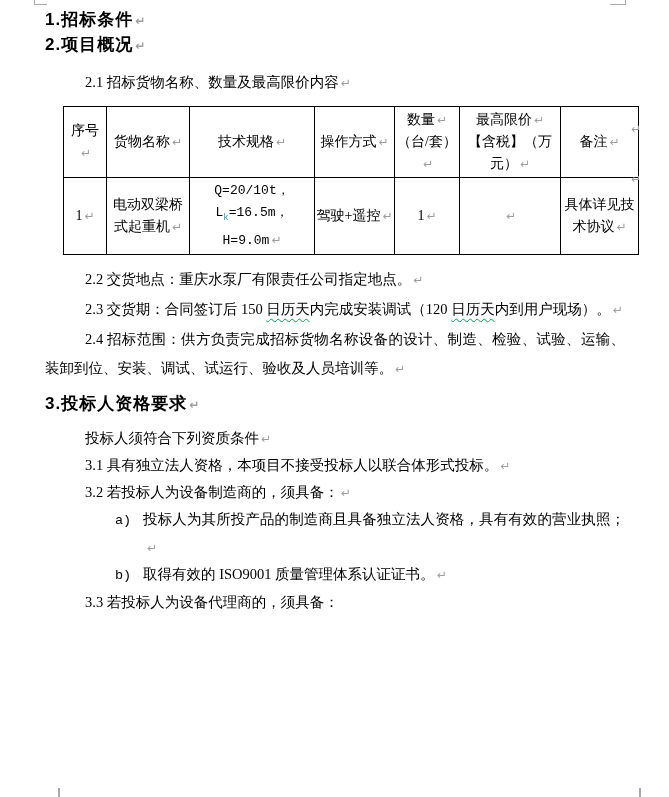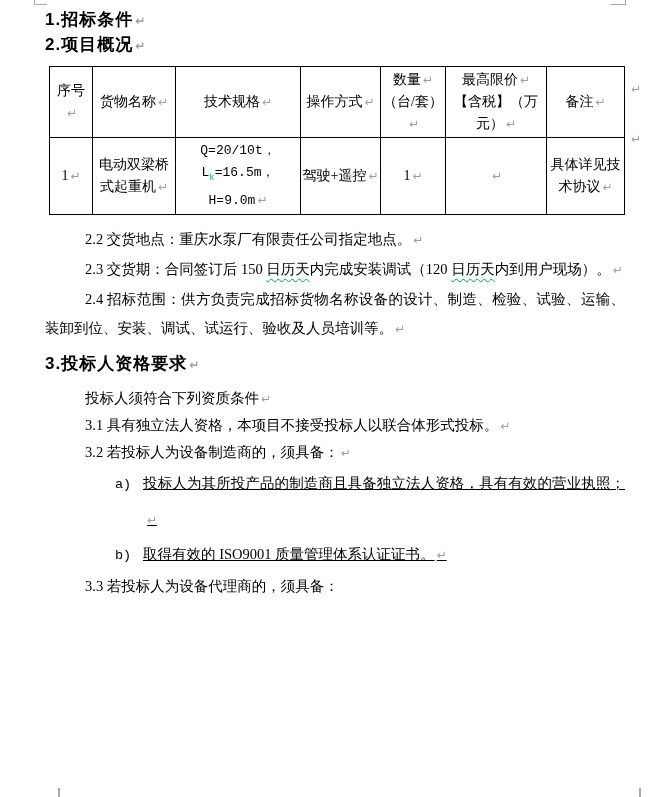--- a/index.html
+++ b/index.html
@@ -23,38 +23,38 @@
     font-size:14.5px; line-height:29px; text-align:justify; color:#000;
   }
   .p1 { margin-top:18px; text-indent:2.05em; }
 
   .line { font-size:14.5px; line-height:29px; }
   .ind40 { padding-left:40px; }
   .indent-first { text-indent:40px; }
   .m-top10 { margin-top:10px; }
 
   .line3 { font-size:14.5px; line-height:26px; }
-  .li3 { font-size:14.5px; line-height:34px; padding-left:100px; text-indent:-30px; text-align:justify;text-decoration:underline; }
+  .li3 { font-size:14.5px; line-height:26px; padding-left:100px; text-indent:-30px; text-align:justify; }
   .li-label { display:inline-block; width:28px; text-indent:0; font-family:"Liberation Mono","DejaVu Sans Mono",monospace; font-size:13.5px; }
 
   .pmark {
     font-family:"DejaVu Sans",sans-serif; color:#9e9e9e;
     font-size:12px; margin-left:2px; text-decoration:none;
   }
   .link { color:#0000ff; text-decoration:none; cursor:pointer; }
   .wavy {
     text-decoration-line:underline; text-decoration-style:wavy;
     text-decoration-color:#00a650; text-decoration-thickness:1px;
     text-underline-offset:4px;
   }
   .sub-k { vertical-align:sub; font-size:9px; color:#2fa0a0; }
 
   .table-wrap { position:relative; margin-top:8px; }
   table.goods {
-    border-collapse:collapse; table-layout:fixed; width:575px; margin-left:4px;
+    border-collapse:collapse; table-layout:fixed; width:575px; margin-left:18px;
     font-size:14px;
     padding-left:8px;
   }
   table.goods th, table.goods td {
     border:1.5px solid #000; text-align:center; vertical-align:middle;
     font-weight:normal; line-height:22px; padding:2px 1px; overflow:hidden;
   }
   tr.hdr { height:50px; }
   tr.row { height:44px; }
   td.spec { font-family:"Liberation Mono","DejaVu Sans Mono",monospace; font-size:13px; line-height:21px; }
@@ -81,20 +81,23 @@
 
     <div class="doc-h1">
       <span>1.招标条件</span><span class="pmark">↵</span>
     </div>
 
 
     <div class="doc-h1 h1-s2">
       <span>2.项目概况</span><span class="pmark">↵</span>
     </div>
 
+    <p class="line ind40 m-top10">
+      <span>2.1 招标货物名称、数量及最高限价内容</span><span class="pmark">↵</span>
+    </p>
 
     <div class="table-wrap">
       <table class="goods">
         <colgroup>
           <col style="width:43px">
             <col style="width:83px">
             <col style="width:125px">
           <col style="width:80px">
             <col style="width:65px">
             <col style="width:101px">

